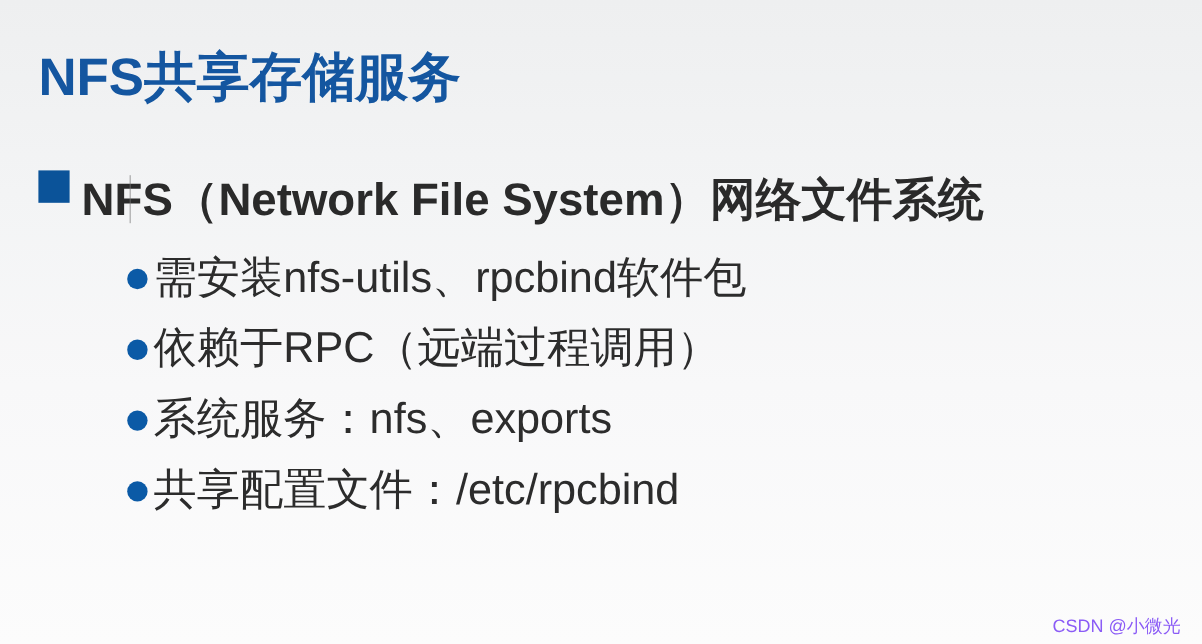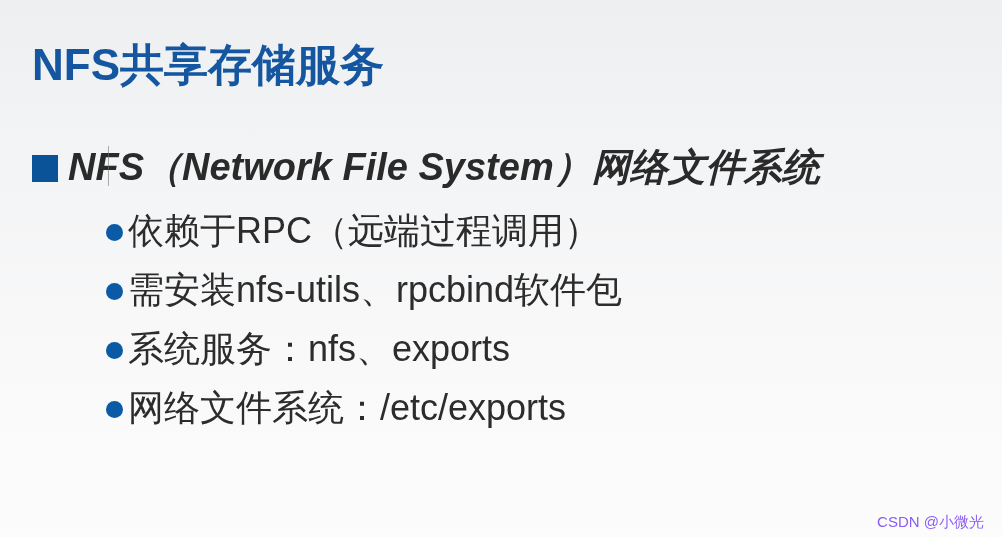--- a/index.html
+++ b/index.html
@@ -30,23 +30,22 @@
       letter-spacing: 0px;
       line-height: 60px;
       white-space: nowrap;
     }
     .heading-row {
       position: absolute;
       left: 32px;
       top: 135px;
       height: 54px;
       display: flex;
-      align-items: center;
+      align-items: flex-start;
       white-space: nowrap;
-      font-style: italic;
     }
     .square-bullet {
       width: 26px;
       height: 27px;
       background: #0b5399;
       margin-right: 10px;
       margin-top: 2px;
     }
     .heading-text {
       font-size: 38px;
@@ -111,30 +110,30 @@
     <span class="square-bullet"></span>
     <span class="heading-text">
       <span>NFS（Network File System）网络文件系统</span>
       <span class="cursor"></span>
     </span>
   </div>
 
   <ul class="list">
     <li class="list-item">
       <span class="dot"></span>
-      <span class="item-text">依赖于RPC（远端过程调用）</span>
+      <span class="item-text">需安装nfs-utils、rpcbind软件包</span>
     </li>
     <li class="list-item">
       <span class="dot"></span>
-      <span class="item-text">需安装nfs-utils、rpcbind软件包</span>
+      <span class="item-text">依赖于RPC（远端过程调用）</span>
     </li>
     <li class="list-item">
       <span class="dot"></span>
       <span class="item-text">系统服务：nfs、exports</span>
     </li>
     <li class="list-item">
       <span class="dot"></span>
-      <span class="item-text">网络文件系统：/etc/exports</span>
+      <span class="item-text">共享配置文件：/etc/rpcbind</span>
     </li>
   </ul>
 
   <div class="watermark">CSDN @小微光</div>
 </div>
 
 </body></html>

